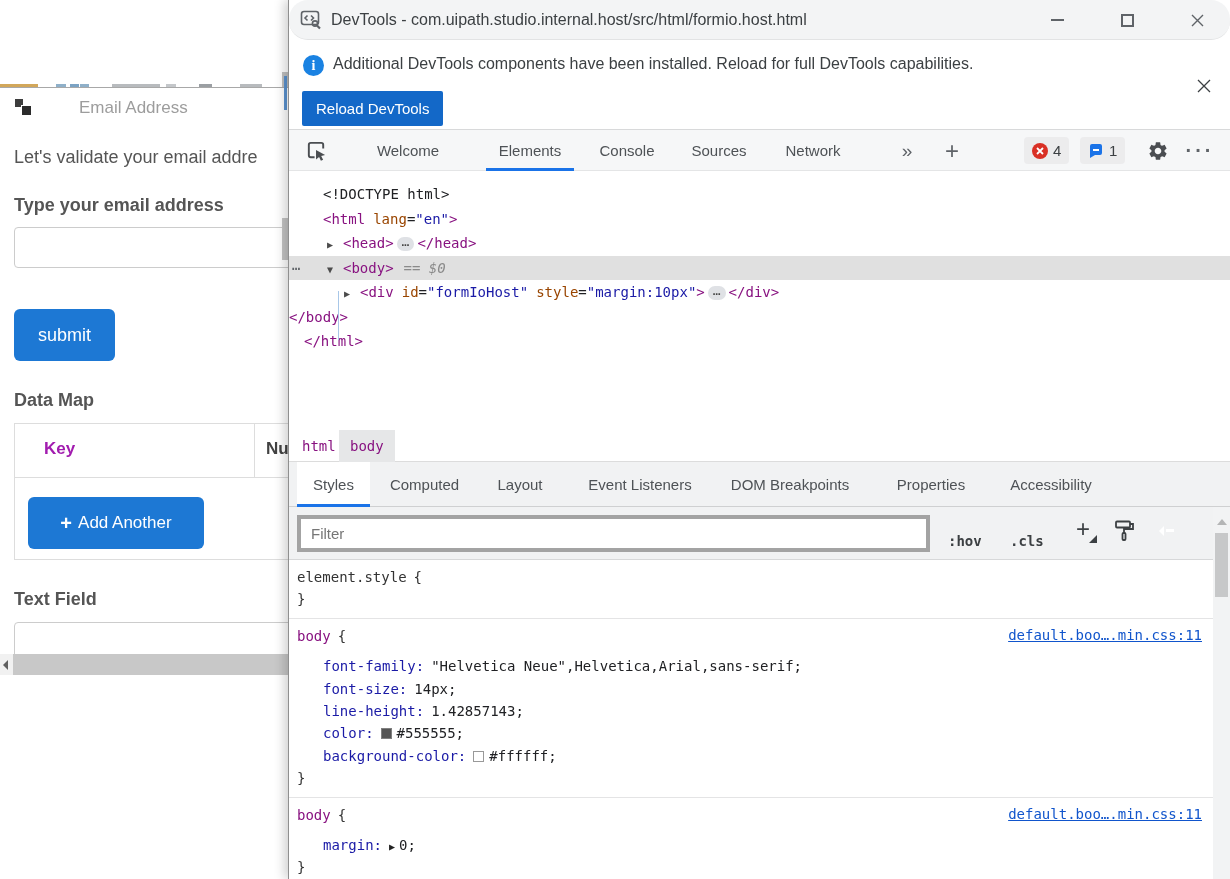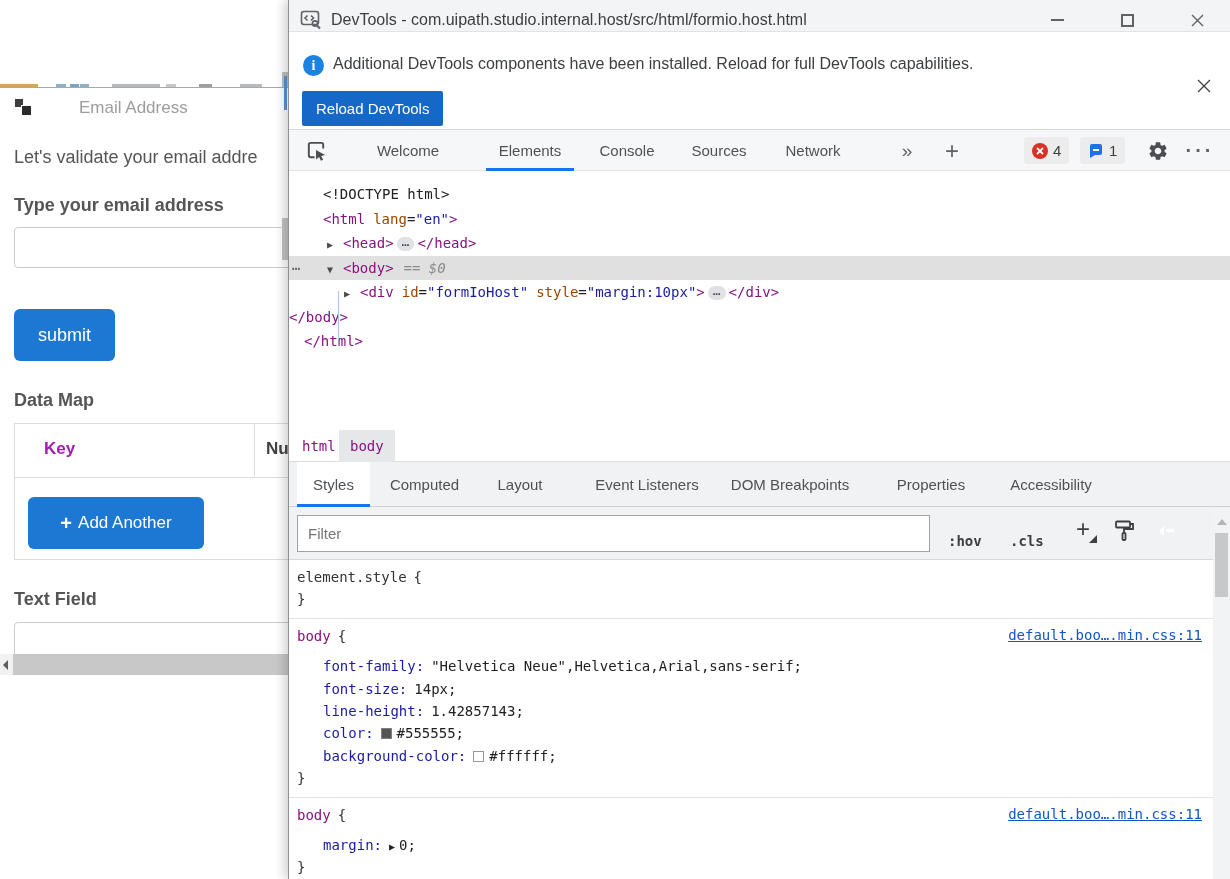--- a/index.html
+++ b/index.html
@@ -27,21 +27,21 @@
   #data-table .coldiv { position:absolute; left:239px; top:0; height:54px; width:1px; background:#ddd; }
   #data-table .th2 { position:absolute; left:251px; top:15px; font-size:17px; font-weight:bold; color:#424242; }
   .hscroll { position:absolute; left:0; top:654px; width:288px; height:21px; background:#f1f1f1; }
   .hscroll .larr { position:absolute; left:0; top:0; width:13px; height:21px; background:#f1f1f1; }
   .hscroll .larr::after { content:""; position:absolute; left:3px; top:6px; border:5px solid transparent; border-right-color:#606060; border-left-width:0; }
   .hscroll .thumb { position:absolute; left:13px; top:0; width:275px; height:21px; background:#c8c8c8; }
   .vthumb { position:absolute; left:282px; top:218px; width:6px; height:42px; background:#c4c4c4; }
 
   
   #dt { position:absolute; left:288px; top:0; width:942px; height:879px; background:#fff; border-left:1px solid #8f8f8f; box-shadow:-4px 0 10px rgba(0,0,0,.18); }
-  #titlebar { position:absolute; left:0; top:0; width:100%; height:32px; background:#f3f4f5; border-bottom:1px solid #e2e3e4; }
+  #titlebar { position:absolute; left:0; top:0; width:100%; height:40px; background:#f3f4f5; border-bottom:1px solid #e2e3e4;border-radius:19px; }
   #titlebar .logo { position:absolute; left:10px; top:8px; }
   #titlebar .ttl { position:absolute; left:42px; top:0; line-height:40px; font-size:16px; color:#3c4043; white-space:nowrap; }
   .winbtn { position:absolute; top:0; width:32px; height:40px; display:flex; align-items:center; justify-content:center; cursor:pointer; }
   .min-glyph { width:13px; height:2px; background:#5f6368; }
   .max-glyph { width:13px; height:13px; border:2px solid #5f6368; }
 
   #infobar { position:absolute; left:0; top:40px; width:100%; height:90px; background:#fff; border-bottom:1px solid #d8d9da; }
   .info-icon { position:absolute; left:14px; top:15px; width:21px; height:21px; border-radius:50%; background:#1a82e2; color:#fff; font-size:14px; font-weight:bold; text-align:center; line-height:21px; font-family:"Liberation Serif",serif; }
   #infobar .msg { position:absolute; left:44px; top:15px; font-size:16px; color:#3c4043; white-space:nowrap; }
   #infobar .ibclose { position:absolute; right:14px; top:34px; width:24px; height:24px; display:flex; align-items:center; justify-content:center; cursor:pointer; }
@@ -73,21 +73,21 @@
   #crumbs { position:absolute; left:0; top:430px; width:100%; height:32px; background:#fff; border-bottom:1px solid #dcdcdc; font-family:"DejaVu Sans Mono",monospace; font-size:14px; }
   .crumb { position:absolute; top:0; height:32px; line-height:32px; padding:0 11px; color:#881280; cursor:pointer; }
   .crumb.cur { background:#e6e7e8; }
 
   #sidetabs { position:absolute; left:0; top:462px; width:100%; height:45px; background:#f1f2f3; border-bottom:1px solid #cfd0d1; }
   .stab { position:absolute; top:0; height:45px; display:flex; align-items:center; justify-content:center; font-size:15px; color:#4e5256; cursor:pointer; }
   .stab.sel { background:#fff; }
   .stab.sel::after { content:""; position:absolute; left:0; right:0; bottom:0; height:3px; background:#1a73e8; }
 
   #filterrow { position:absolute; left:0; top:507px; width:100%; height:53px; background:#f1f2f3; border-bottom:1px solid #d7d8d9; }
-  #filter-input { position:absolute; left:8px; top:8px; width:633px; height:37px; border:1px solid #a3a3a3; background:#fff; font-size:15px; padding:0 10px; color:#333; font-family:"Liberation Sans",sans-serif; }
+  #filter-input { position:absolute; left:8px; top:8px; width:633px; height:37px; border:4px solid #a3a3a3; background:#fff; font-size:15px; padding:0 10px; color:#333; font-family:"Liberation Sans",sans-serif; }
   #filter-input::placeholder { color:#767676; }
   .toggletxt { position:absolute; top:14px; font-family:"DejaVu Sans Mono",monospace; font-size:14px; font-weight:bold; color:#3c4043; cursor:pointer;margin-top:12px; }
   .plusrule { position:absolute; left:780px; top:8px; width:28px; height:34px; font-size:24px; font-weight:300; color:#3c4043; text-align:center; cursor:pointer; }
   .plusrule::after { content:""; position:absolute; right:0; bottom:6px; border:4px solid transparent; border-right-color:#3c4043; border-bottom-color:#3c4043; }
   .icon-btn { position:absolute; top:12px; cursor:pointer; }
   .panel-icon { width:24px; height:22px; background:#3c4043; border-radius:4px; position:relative; }
   .panel-icon::before { content:""; position:absolute; left:4px; top:7px; border:5px solid transparent; border-right-color:#fff; border-left-width:0; }
   .panel-icon::after { content:""; position:absolute; left:11px; top:10px; width:8px; height:3px; background:#fff; }
 
   #stylescontent { position:absolute; left:0; top:560px; width:924px; height:319px; background:#fff; font-family:"DejaVu Sans Mono",monospace; font-size:14px; color:#202124; }
@@ -268,21 +268,21 @@
 
     <div id="crumbs">
       <div class="crumb" style="left:2px">html</div>
       <div class="crumb cur" style="left:50px">body</div>
     </div>
 
     <div id="sidetabs">
       <div class="stab sel" style="left:8px;width:73px">Styles</div>
       <div class="stab" style="left:88px;width:95px">Computed</div>
       <div class="stab" style="left:196px;width:70px">Layout</div>
-      <div class="stab" style="left:293px;width:130px">Event Listeners</div>
+      <div class="stab" style="left:286px;width:130px">Event Listeners</div>
       <div class="stab" style="left:425px;width:152px">DOM Breakpoints</div>
       <div class="stab" style="left:594px;width:96px">Properties</div>
       <div class="stab" style="left:703px;width:118px">Accessibility</div>
     </div>
 
     <div id="filterrow">
       <input id="filter-input" placeholder="Filter" style="">
       <span class="toggletxt" style="left:659px">:hov</span>
       <span class="toggletxt" style="left:721px">.cls</span>
       <div class="plusrule">+</div>

